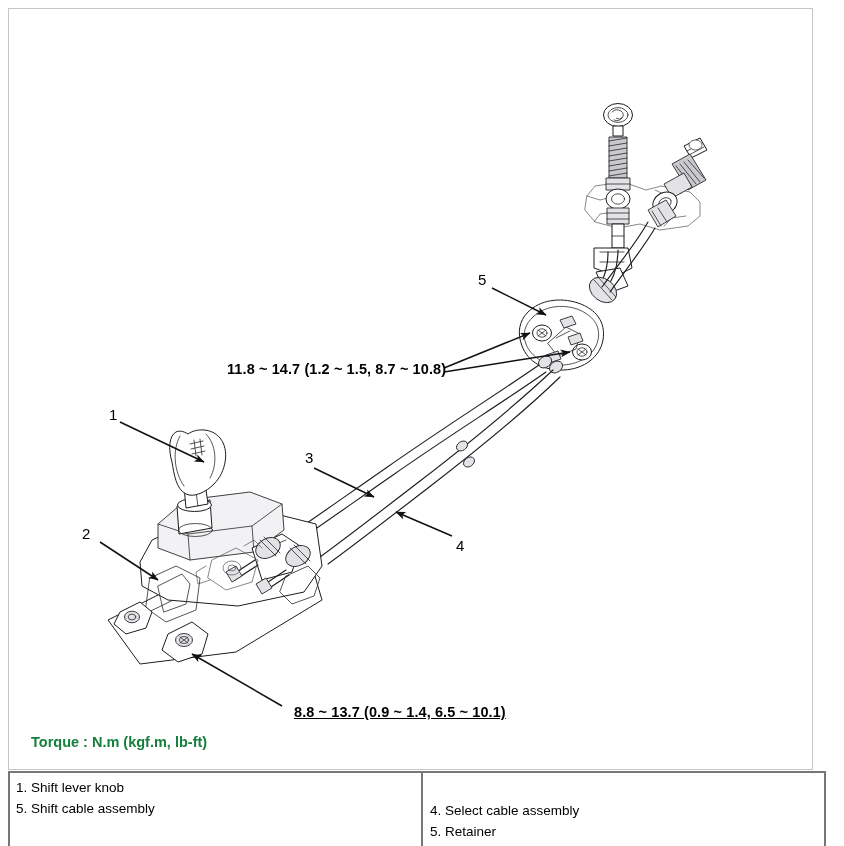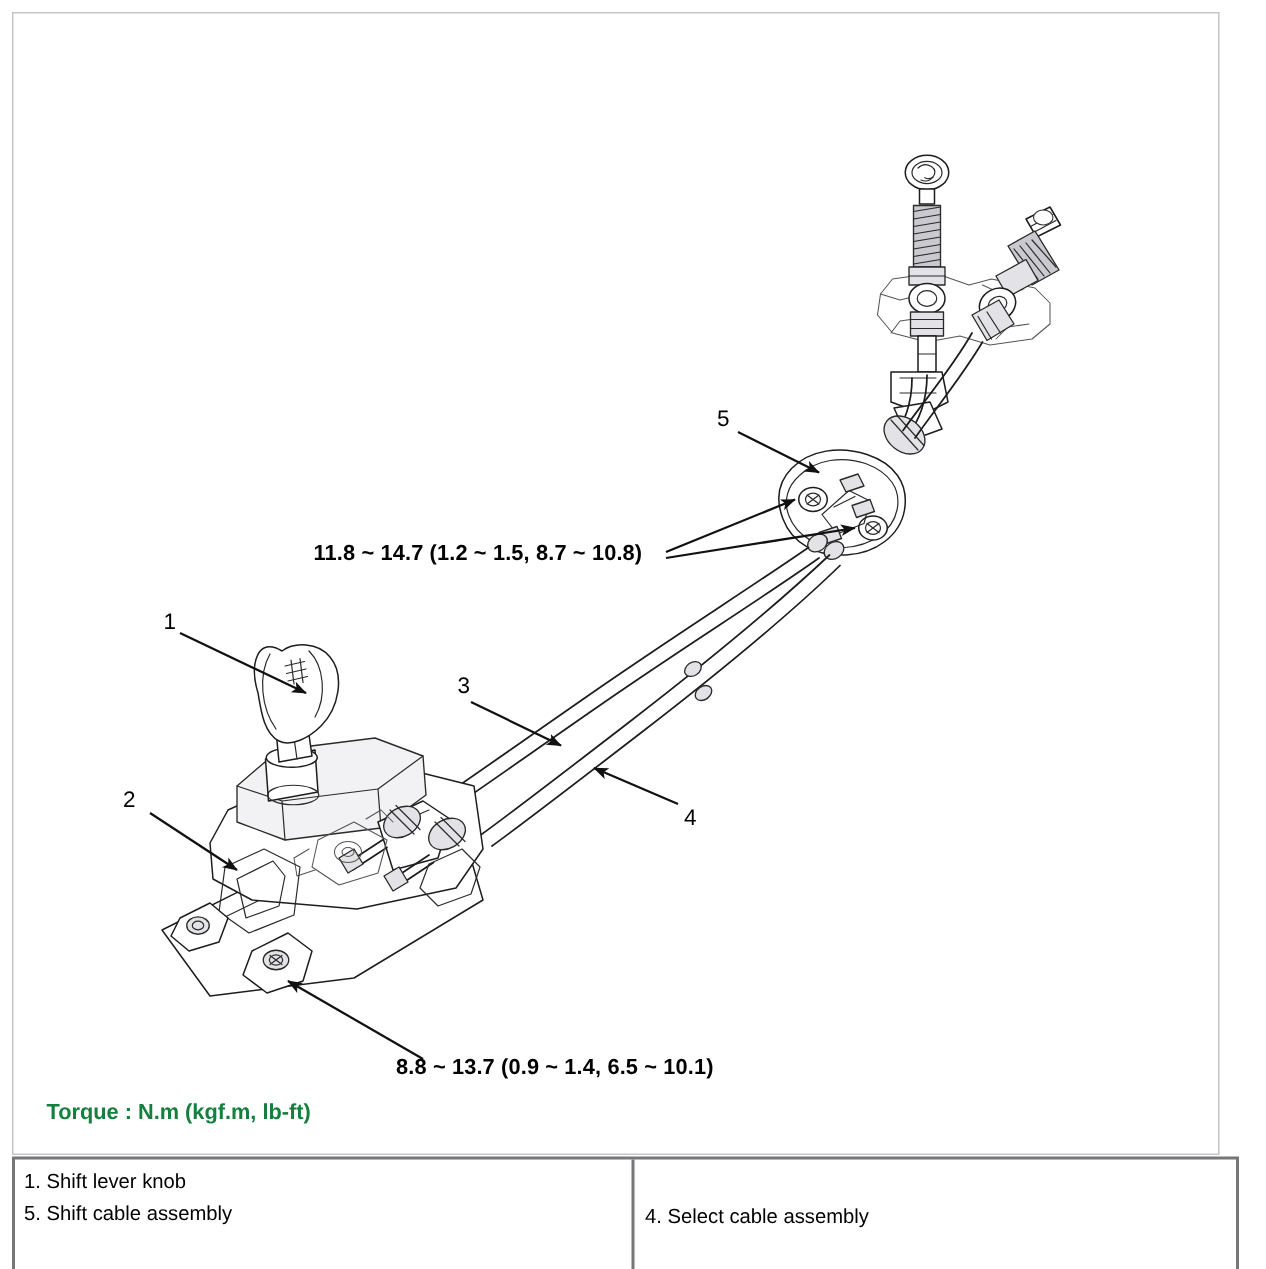--- a/index.html
+++ b/index.html
@@ -342,29 +342,30 @@
       <path class="lead" marker-end="url(#ah)" d="M282,706 L192,654"></path>
     </g>
   </svg>
 
   <div class="callout-num" style="left:109px; top:407px;">1</div>
   <div class="callout-num" style="left:82px; top:526px;">2</div>
   <div class="callout-num" style="left:305px; top:450px;">3</div>
   <div class="callout-num" style="left:456px; top:538px;">4</div>
   <div class="callout-num" style="left:478px; top:272px;">5</div>
 
-  <div class="torque-label" style="left:209px; top:362px;">11.8 ~ 14.7 (1.2 ~ 1.5, 8.7 ~ 10.8)</div>
-
-  <div class="torque-label" style="left:264px; top:705px;">8.8 ~ 13.7 (0.9 ~ 1.4, 6.5 ~ 10.1)</div>
+  <div class="torque-label" style="left:227px; top:362px;">11.8 ~ 14.7 (1.2 ~ 1.5, 8.7 ~ 10.8)</div>
+
+  <div class="torque-label" style="left:294px; top:705px;text-decoration:underline;">8.8 ~ 13.7 (0.9 ~ 1.4, 6.5 ~ 10.1)</div>
 
   <div class="torque-unit" style="left:31px; top:735px;">Torque : N.m (kgf.m, lb-ft)</div>
 
   <div class="legend-table">
     <div class="legend-col left">
       <div class="legend-item">1. Shift lever knob</div>
       <div class="legend-item">5. Shift cable assembly</div>
     </div>
     <div class="legend-col right">
       <div class="legend-item">4. Select cable assembly</div>
+      <div class="legend-item">5. Retainer</div>
     </div>
   </div>
 
 </div>
 
 </body></html>

